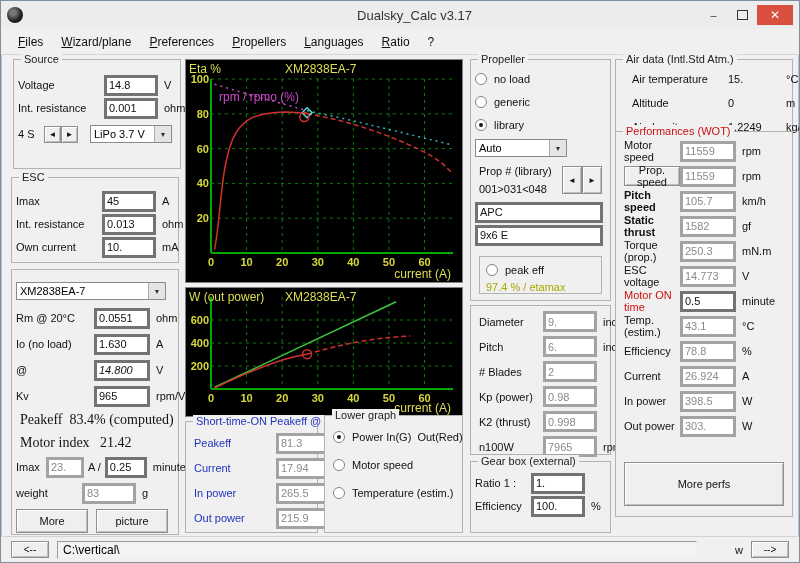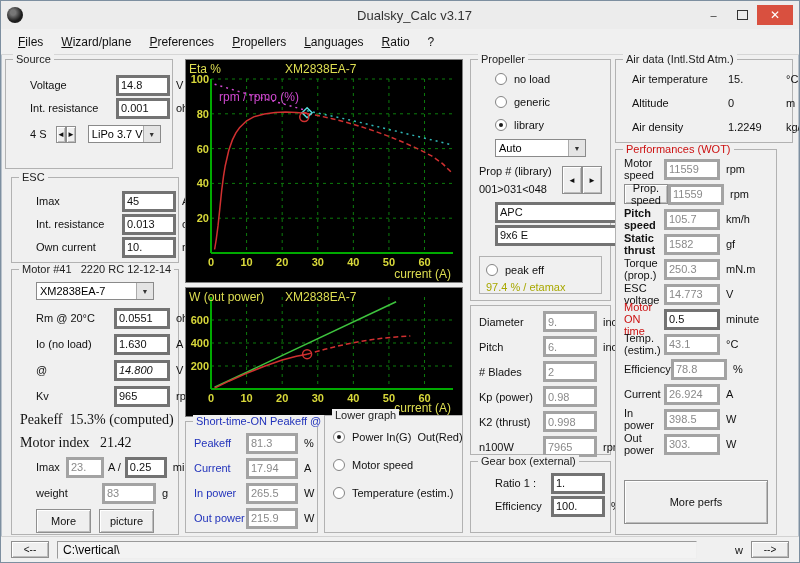--- a/index.html
+++ b/index.html
@@ -16,42 +16,42 @@
   
   .menubar{position:absolute;left:0;top:28px;right:0;height:25px;border-bottom:1px solid #d6d6d6;display:flex;align-items:center;padding-left:8px;background:#f0f0f0;}
   .menu-item{font-size:12px;color:#111;padding:3px 9px;}
   .menu-item::first-letter{text-decoration:underline;}
   
   .group{position:absolute;border:1px solid #b2b2b2;box-sizing:border-box;background:#f0f0f0;}
   .gtitle{position:absolute;top:-7px;left:7px;background:#f0f0f0;padding:0 3px;font-size:11px;color:#222;white-space:pre;}
   .gtitle.redtx{color:#cc1111;}
   .box{position:absolute;border:1px solid #b2b2b2;box-sizing:border-box;}
   
-  .prow{display:flex;align-items:center;margin:5px 24px;height:18px;font-size:11px;}
+  .prow{display:flex;align-items:center;margin:5px 4px;height:18px;font-size:11px;}
   .lbl{font-size:11px;color:#111;flex:none;}
   .lbl.b{font-weight:bold;}
   .redtx{color:#cc1111;}
   .fld{height:15px;border:3px solid #737373;background:#fff;font:11px "Liberation Sans",sans-serif;color:#111;padding:0 2px;width:48px;flex:none;box-sizing:content-box;}
   .fld.dis{color:#8a8a8a;border-color:#a3a3a3;}
   .unit{font-size:11px;margin-left:6px;flex:none;width:36px;color:#111;}
   .pval{font-size:11px;flex:none;color:#111;}
   .btn{background:#efefef;border:1px solid #8f8f8f;box-shadow:inset 1px 1px 0 #fff,inset -1px -1px 0 #bdbdbd;font:11px "Liberation Sans",sans-serif;color:#111;display:inline-flex;align-items:center;justify-content:center;box-sizing:border-box;}
   .arrowbtn{width:17px;height:17px;font-size:8px;padding:0;}
   .dd{display:inline-flex;align-items:center;background:#fff;border:1px solid #8a8a8a;height:18px;font-size:11px;padding-left:3px;box-sizing:border-box;}
   .ddval{flex:1;white-space:nowrap;overflow:hidden;}
   .ddarrow{width:16px;align-self:stretch;background:#e4e4e4;border-left:1px solid #ababab;display:flex;align-items:center;justify-content:center;font-size:7px;color:#333;flex:none;}
   .radio{width:12px;height:12px;border-radius:50%;background:#fff;border:1px solid #848484;display:inline-block;margin-right:7px;position:relative;flex:none;box-sizing:border-box;}
   .radio.sel::after{content:"";position:absolute;left:3px;top:3px;width:4px;height:4px;border-radius:50%;background:#1a1a1a;}
   .serifline{font-family:"Liberation Serif",serif;font-size:14px;color:#111;margin:7px 8px;white-space:pre;}
   
   .chartpanel{position:absolute;background:#000;border:1px solid #808080;box-sizing:border-box;}
   .chartpanel svg{display:block;}
   .chartpanel text{font-family:"Liberation Sans",sans-serif;}
   
-  #stRows .lbl{width:52px;color:#2233bb;}
+  #stRows .lbl{width:82px;color:#2233bb;}
   #stRows .fld{width:42px;}
   #stRows .prow{margin:7px 8px 0;}
   #lgRows .prow{margin:10px 8px 0;}
   #airRows .lbl{width:96px;}
   #airRows .pval{width:52px;}
   #airRows .prow{margin:6px 16px;}
   #ppRows .lbl{width:64px;}
   #ppRows .fld{width:44px;}
   #ppRows .prow{margin:6px 8px 0;height:19px;}
   #perfRows .prow{margin:7px 8px 0;height:18px;}
@@ -85,21 +85,21 @@
   <div class="menubar">
     <span class="menu-item">Files</span>
     <span class="menu-item">Wizard/plane</span>
     <span class="menu-item">Preferences</span>
     <span class="menu-item">Propellers</span>
     <span class="menu-item">Languages</span>
     <span class="menu-item">Ratio</span>
     <span class="menu-item">?</span>
   </div>
 
-  <div class="group" style="left:4px;top:58px;width:168px;height:110px">
+  <div class="group" style="left:12px;top:58px;width:168px;height:110px">
     <span class="gtitle">Source</span>
     <div class="prow" style="margin-top:16px">
       <span class="lbl" style="width:86px">Voltage</span>
       <input class="fld" style="width: 44px;" value="14.8">
       <span class="unit">V</span>
     </div>
     <div class="prow">
       <span class="lbl" style="width:86px">Int. resistance</span>
       <input class="fld" style="width: 44px;" value="0.001">
       <span class="unit">ohm</span>
@@ -132,21 +132,20 @@
       <span class="unit">ohm</span>
     </div>
     <div class="prow">
       <span class="lbl" style="width:86px">Own current</span>
       <input class="fld" style="width: 44px;" value="10.">
       <span class="unit">mA</span>
     </div>
   </div>
 
   <div class="group" style="left:10px;top:268px;width:168px;height:266px">
-    <span class="gtitle">Motor #41   2220 RC 12-12-14</span>
     <div class="prow" style="margin-top:12px">
       <span class="dd" style="width:150px">
         <span class="ddval">XM2838EA-7</span>
         <span class="ddarrow">▼</span>
       </span>
     </div>
     <div class="prow" style="margin-top:9px">
       <span class="lbl" style="width:78px">Rm @ 20°C</span>
       <input class="fld" style="width: 46px;" value="0.0551">
       <span class="unit">ohm</span>
@@ -159,21 +158,21 @@
     <div class="prow" style="margin-top:8px">
       <span class="lbl" style="width:78px">@</span>
       <input class="fld" style="width: 46px; font-style: italic;" value="14.800">
       <span class="unit">V</span>
     </div>
     <div class="prow" style="margin-top:8px">
       <span class="lbl" style="width:78px">Kv</span>
       <input class="fld" style="width: 46px;" value="965">
       <span class="unit">rpm/V</span>
     </div>
-    <div class="serifline">Peakeff  15.3% (computed)</div>
+    <div class="serifline">Peakeff  83.4% (computed)</div>
     <div class="serifline">Motor index   21.42</div>
     <div class="prow">
       <span class="lbl" style="width:30px">Imax</span>
       <input class="fld dis" style="width: 28px;" readonly="" value="23.">
       <span class="lbl" style="margin:0 4px">A /</span>
       <input class="fld" style="width: 32px;" value="0.25">
       <span class="unit" style="width:38px">minute</span>
     </div>
     <div class="prow" style="margin-top:8px">
       <span class="lbl" style="width:66px">weight</span>
@@ -413,21 +412,21 @@
           <span class="unit">m</span>
         </div>
         <div class="prow">
           <span class="lbl">Air density</span>
           <span class="pval">1.2249</span>
           <span class="unit">kg/m3</span>
         </div>
       </div>
   </div>
 
-  <div class="group" style="left:614px;top:148px;width:162px;height:386px">
+  <div class="group" style="left:614px;top:130px;width:178px;height:386px">
     <span class="gtitle redtx">Performances (WOT)</span>
     <div id="perfRows" style="margin-top:10px">
         <div class="prow">
           <span class="lbl">Motor speed</span>
           <input class="fld dis" readonly="" value="11559" style="">
           <span class="unit">rpm</span>
         </div>
         <div class="prow">
           <button class="btn lblbtn">Prop. speed</button>
           <input class="fld dis" readonly="" value="11559" style="">

